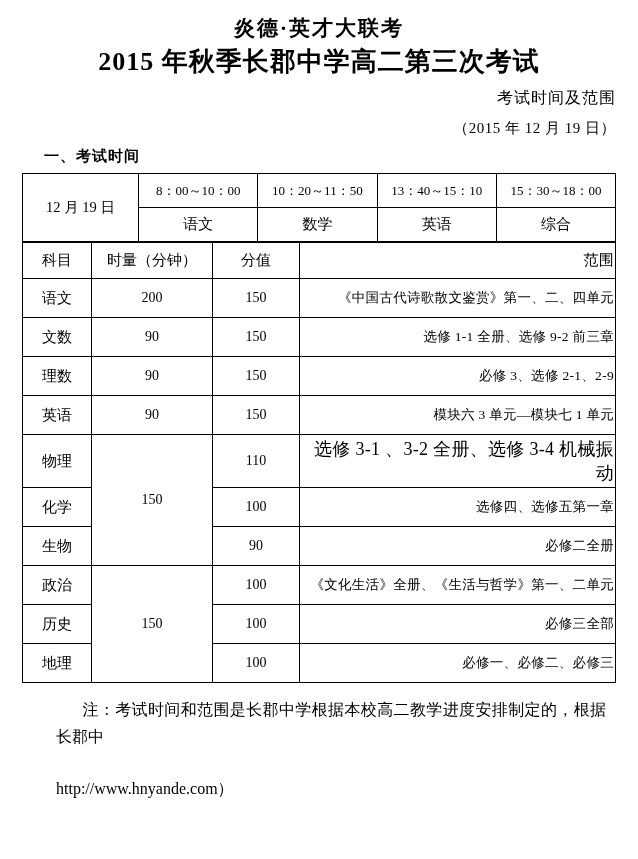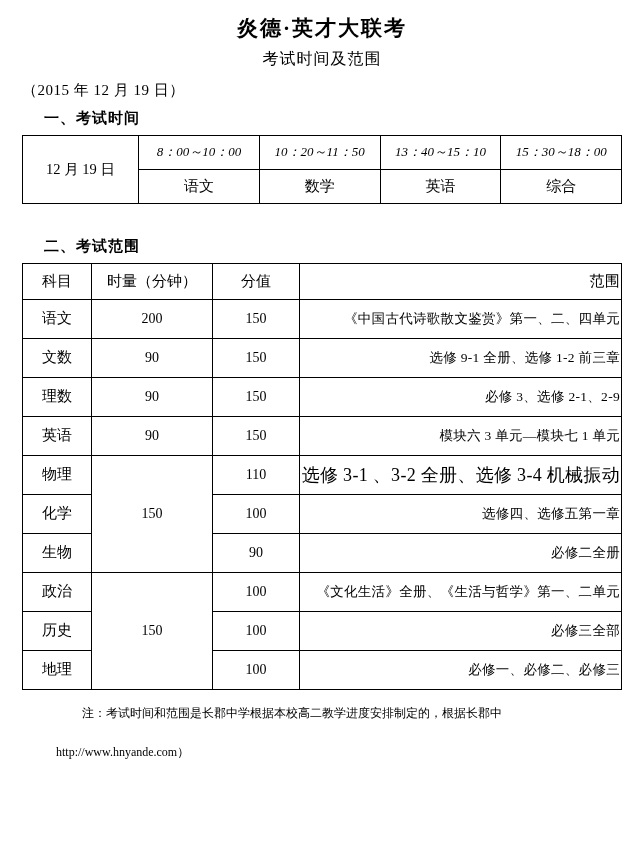--- a/index.html
+++ b/index.html
@@ -12,49 +12,49 @@
     height: 859px;
     font-family: "Liberation Serif", "DejaVu Serif", serif;
     color: #000000;
     position: relative;
     overflow: hidden;
   }
   .page {
     width: 638px;
     height: 859px;
     box-sizing: border-box;
-    padding: 14px 16px 0 22px;
+    padding: 14px 22px 0 22px;
     position: relative;
   }
 
   
   .hdr-line1 {
     text-align: center;
     font-size: 21px;
     font-weight: bold;
     letter-spacing: 2px;
     line-height: 1.35;
   }
   .hdr-line2 {
     text-align: center;
     font-size: 26px;
     font-weight: bold;
     letter-spacing: 1px;
     line-height: 1.4;
     margin-top: 2px;
   }
   .hdr-line3 {
-    text-align: center;
+    text-align: right;
     font-size: 16px;
     letter-spacing: 1px;
     margin-top: 6px;
     line-height: 1.4;
   }
   .hdr-line4 {
-    text-align: left;
+    text-align: right;
     font-size: 15px;
     letter-spacing: 0.5px;
     margin-top: 9px;
     line-height: 1.4;
   }
 
   
   .section-title {
     font-size: 15px;
     font-weight: bold;
@@ -83,21 +83,20 @@
   .time-table td {
     height: 29px;
   }
   .time-table .date-cell {
     font-size: 14.5px;
     width: 113px;
   }
   .time-table .slot {
     font-size: 13px;
     letter-spacing: 0px;
-    font-style: italic;
   }
   .time-table .subject {
     font-size: 15px;
   }
 
   
   .scope-table td {
     height: 34px;
     text-align: center;
   }
@@ -108,32 +107,33 @@
     text-align: right;
     font-size: 13.5px;
     letter-spacing: 0.3px;
   }
   .scope-table .head td { font-size: 15px; height: 31px; }
   .scope-table .small-scope { font-size: 18px; }
 
   
   .note {
     margin: 14px 10px 0 34px;
-    font-size: 12px;
+    font-size: 16px;
     line-height: 1.65;
     text-align: justify;
   }
   .note .indent { display: inline-block; }
 </style>
 </head>
 <body>
 
 <div class="page">
 
   <div class="hdr-line1">炎德·英才大联考</div>
+  <div class="hdr-line2">2015 年秋季长郡中学高二第三次考试</div>
   <div class="hdr-line3">考试时间及范围</div>
   <div class="hdr-line4">（2015 年 12 月 19 日）</div>
 
   <div class="section-title">一、考试时间</div>
 
   <table class="time-table">
     <tbody>
       <tr>
         <td class="date-cell" rowspan="2">12 月 19 日</td>
         <td class="slot">8：00～10：00</td>
@@ -143,21 +143,20 @@
       </tr>
       <tr>
         <td class="subject">语文</td>
         <td class="subject">数学</td>
         <td class="subject">英语</td>
         <td class="subject">综合</td>
       </tr>
     </tbody>
   </table>
 
-  <div class="section-title section-title-2">二、考试范围</div>
 
   <table class="scope-table">
     <tbody>
       <tr class="head">
         <td class="c-sub">科目</td>
         <td class="c-time">时量（分钟）</td>
         <td class="c-score">分值</td>
         <td class="c-scope">范围</td>
       </tr>
 
@@ -165,21 +164,21 @@
         <td class="c-sub">语文</td>
         <td class="c-time">200</td>
         <td class="c-score">150</td>
         <td class="c-scope">《中国古代诗歌散文鉴赏》第一、二、四单元</td>
       </tr>
 
       <tr>
         <td class="c-sub">文数</td>
         <td class="c-time">90</td>
         <td class="c-score">150</td>
-        <td class="c-scope">选修 9-1 全册、选修 1-2 前三章</td>
+        <td class="c-scope">选修 1-1 全册、选修 9-2 前三章</td>
       </tr>
 
       <tr>
         <td class="c-sub">理数</td>
         <td class="c-time">90</td>
         <td class="c-score">150</td>
         <td class="c-scope">必修 3、选修 2-1、2-9</td>
       </tr>
 
       <tr>

